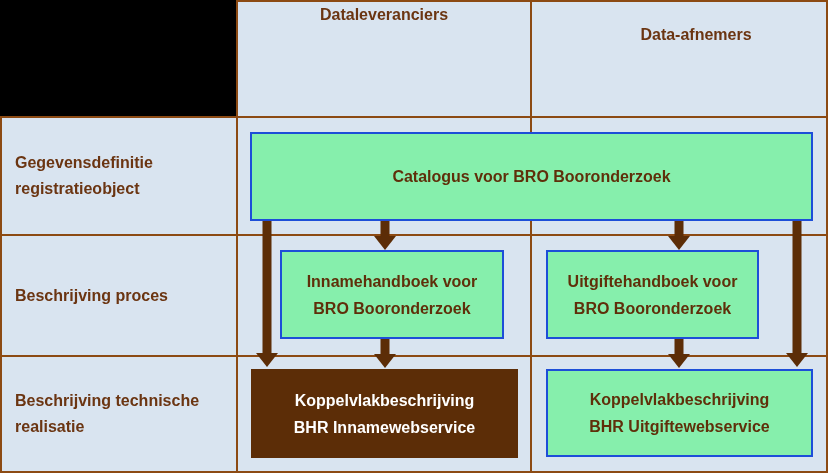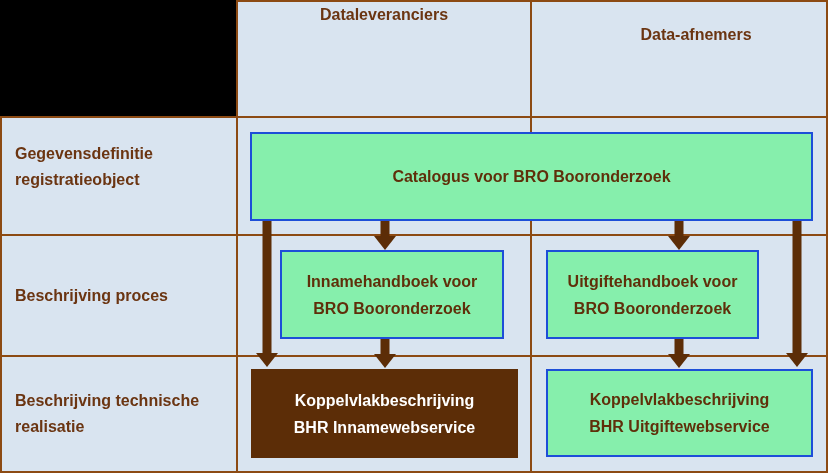--- a/index.html
+++ b/index.html
@@ -44,21 +44,21 @@
   #header-data-afnemers    { left: 532px; width: 328px; margin-top: 20px; }
 
   
   .row-label {
     position: absolute; left: 2px; width: 232px;
     display: flex; align-items: center; justify-content: flex-start;
     padding-left: 13px; box-sizing: border-box;
     color: #6b3512; font-weight: bold; font-size: 16px; line-height: 26px;
     z-index: 2; white-space: pre-line; text-align: left;
   }
-  #row-label-gegevensdefinitie { top: 109px; height: 116px; }
+  #row-label-gegevensdefinitie { top: 118px; height: 116px; }
   #row-label-proces            { top: 236px; height: 119px; }
   #row-label-technisch         { top: 357px; height: 114px; }
 
   
   .doc-box {
     position: absolute; z-index: 3;
     display: flex; align-items: center; justify-content: center;
     box-sizing: border-box; text-align: center;
     font-weight: bold; font-size: 16px; line-height: 27px;
     white-space: pre-line;

